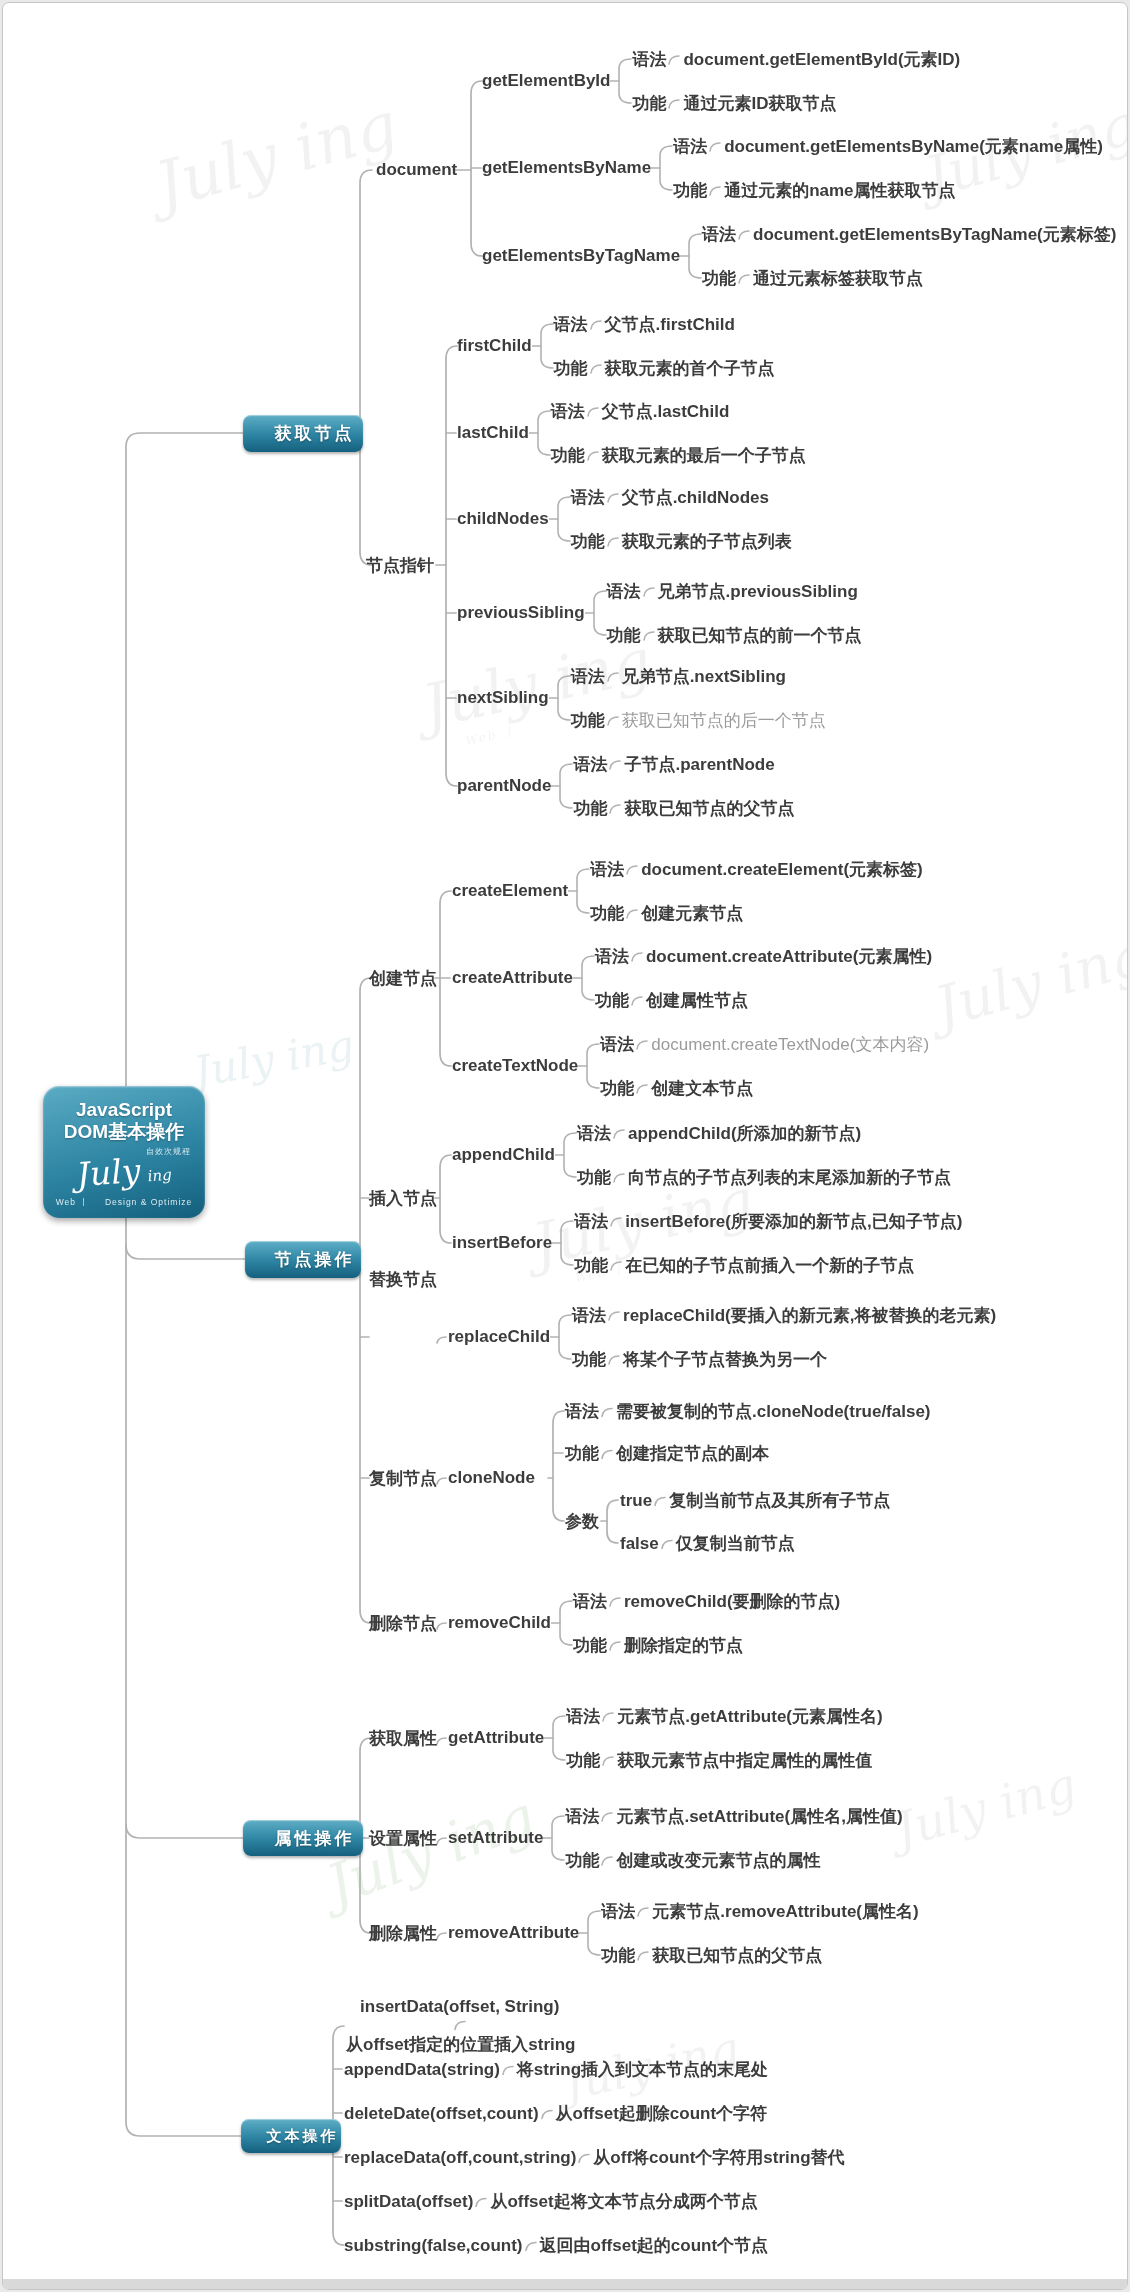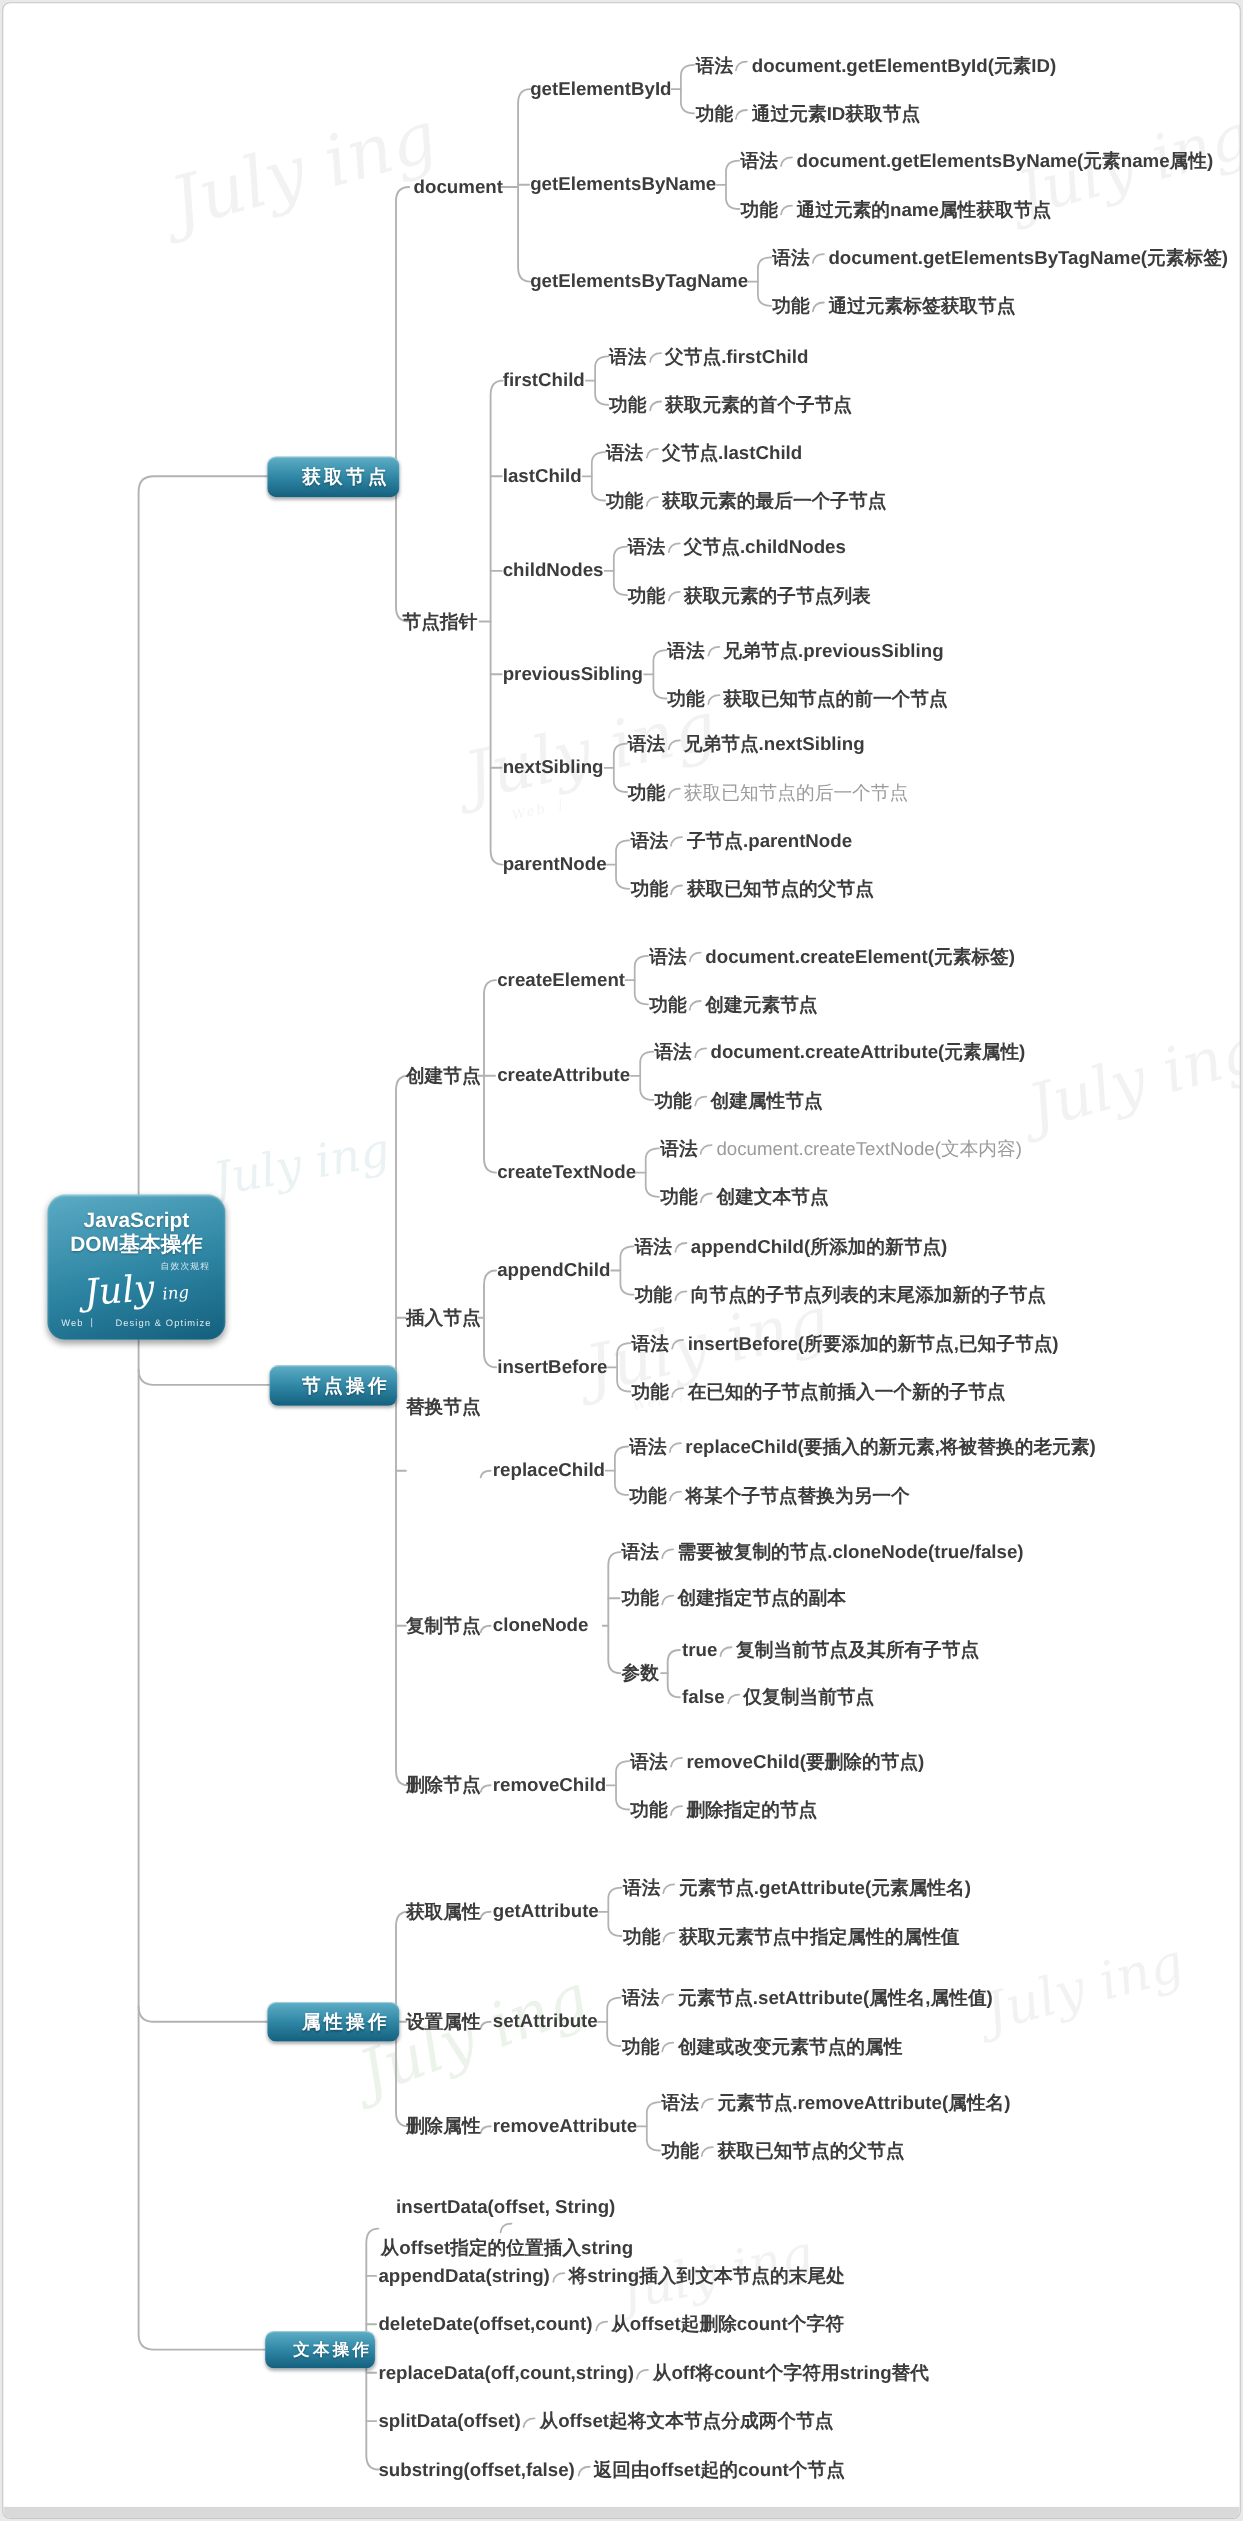--- a/index.html
+++ b/index.html
@@ -629,21 +629,21 @@
           <span class="val">从off将count个字符用string替代</span>
         </div>
         <div class="mblock" style="left: 341px; top: 2198px;">
           <span class="mlabel">splitData(offset)</span>
           <svg class="tick" width="15" height="16" viewBox="0 0 15 16">
             <path d="M3,13 Q4,5 13,5"></path>
           </svg>
           <span class="val">从offset起将文本节点分成两个节点</span>
         </div>
         <div class="mblock" style="left: 341px; top: 2242px;">
-          <span class="mlabel">substring(offset,false)</span>
+          <span class="mlabel">substring(false,count)</span>
           <svg class="tick" width="15" height="16" viewBox="0 0 15 16">
             <path d="M3,13 Q4,5 13,5"></path>
           </svg>
           <span class="val">返回由offset起的count个节点</span>
         </div>
       </div>
 
     <div id="root-node">
       <div id="root-title">
         <div>JavaScript</div>

